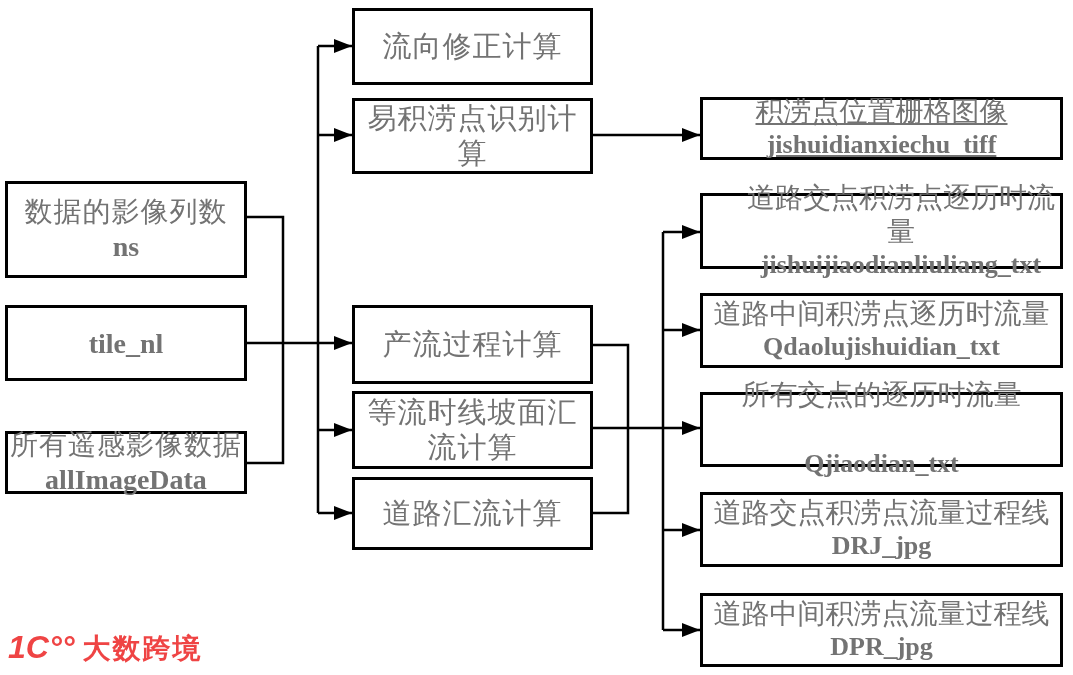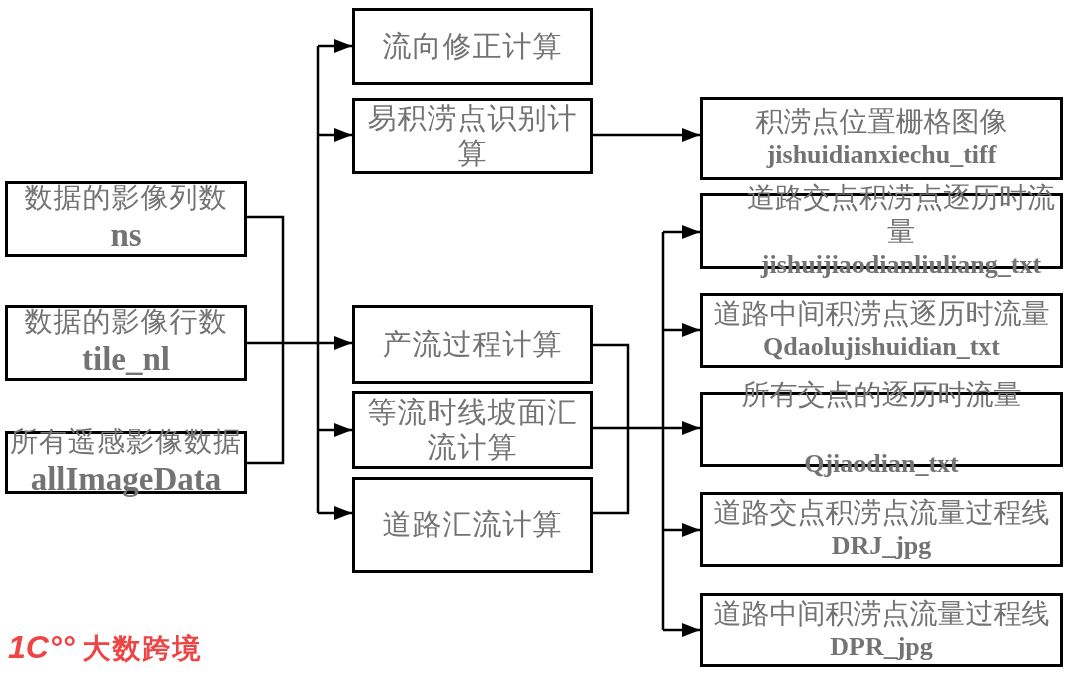--- a/index.html
+++ b/index.html
@@ -22,37 +22,37 @@
     justify-content:center;
     text-align:center;
     z-index:1;
     color:#737373;
   }
   .zh{font-size:28px;line-height:1.22;letter-spacing:1px;}
   .code{font-weight:bold;line-height:1.25;}
   
   .col-left{left:5px;width:242px;}
   .col-left .zh{font-size:28px;}
-  .col-left .code{font-size:33px;}
-  #box-l1{top:181px;height:76px;}
+  .col-left .code{font-size:28px;}
+  #box-l1{top:181px;height:97px;}
   #box-l2{top:305px;height:76px;}
   #box-l3{top:431px;height:63px;}
   
   .col-mid{left:352px;width:241px;}
   .col-mid .zh{font-size:29px;}
   #box-m1{top:8px;height:77px;}
   #box-m2{top:98px;height:76px;}
   #box-m3{top:305px;height:79px;}
   #box-m4{top:391px;height:78px;align-items:flex-end;}
-  #box-m5{top:477px;height:96px;}
+  #box-m5{top:477px;height:73px;}
   
   .col-right{left:700px;width:363px;}
   .col-right .zh{font-size:28px;letter-spacing:0;}
   .col-right .code{font-size:26px;}
-  #box-r1{top:97px;height:83px;}
+  #box-r1{top:97px;height:63px;text-decoration:underline;}
   #box-r2{top:193px;height:76px;padding-left:39px;}
   #box-r3{top:293px;height:75px;}
   #box-r4{top:392px;height:75px;gap:36px;}
   #box-r5{top:492px;height:75px;}
   #box-r6{top:593px;height:74px;}
   
   #watermark{
     position:absolute;left:8px;top:629px;z-index:2;
     color:#ef4444;
     font-family:"Liberation Sans","DejaVu Sans",sans-serif;
@@ -99,21 +99,20 @@
       <path d="M663,530 H700" marker-end="url(#arr)"></path>
       <path d="M663,630 H700" marker-end="url(#arr)"></path>
     </g>
   </svg>
 
   <div class="node col-left" id="box-l1">
     <div class="zh">数据的影像列数</div>
     <div class="code">ns</div>
   </div>
   <div class="node col-left" id="box-l2">
-    <div class="zh">数据的影像行数</div>
     <div class="code">tile_nl</div>
   </div>
   <div class="node col-left" id="box-l3">
     <div class="zh">所有遥感影像数据</div>
     <div class="code">allImageData</div>
   </div>
 
   <div class="node col-mid" id="box-m1">
     <div class="zh">流向修正计算</div>
   </div>

